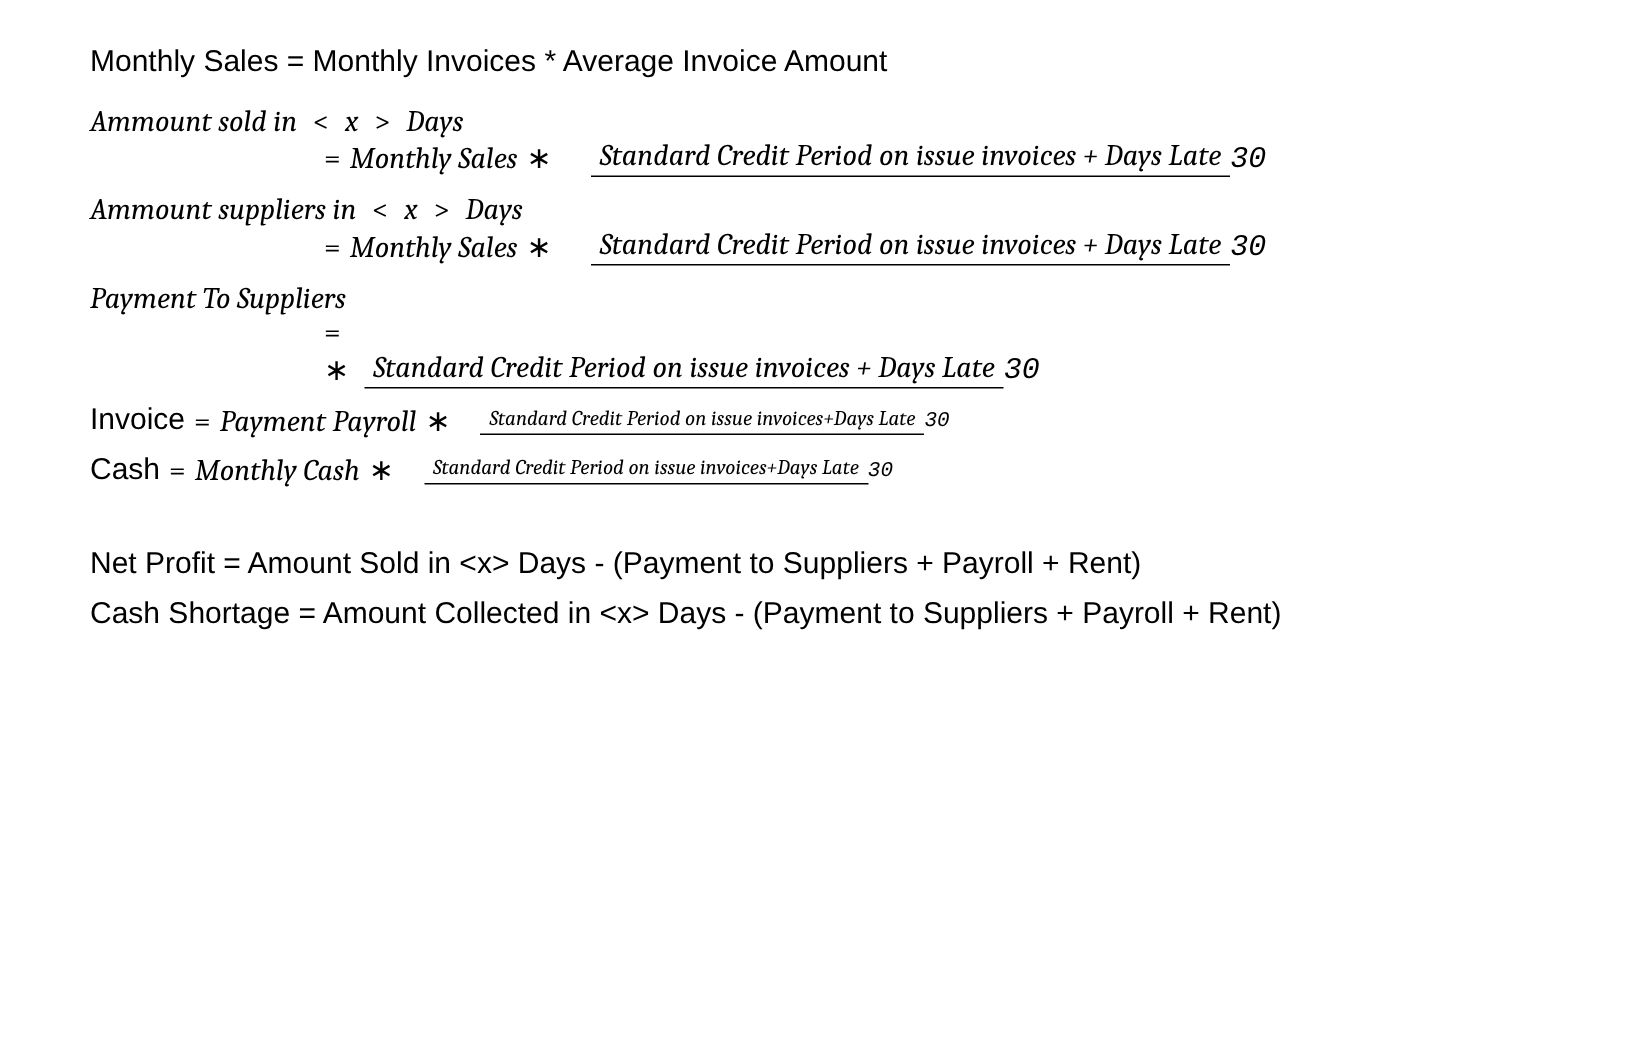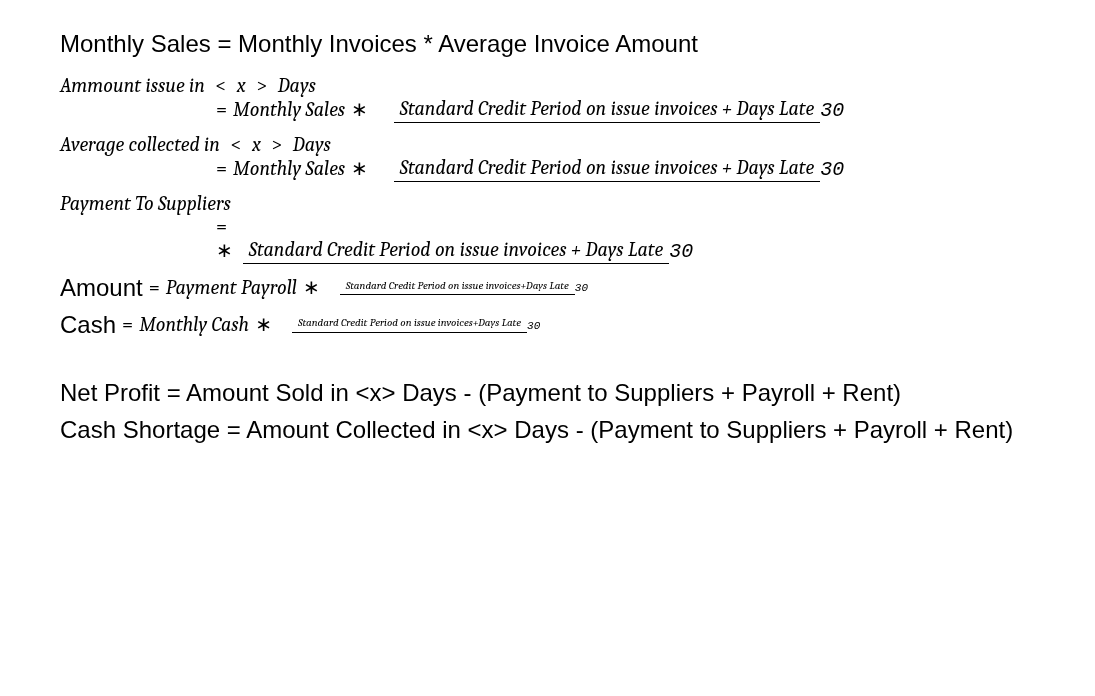--- a/index.html
+++ b/index.html
@@ -12,21 +12,21 @@
   body {
     font-family: "Times New Roman", Times, serif;
     color: #000;
     font-size: 20px;
     line-height: 1.15;
     padding: 30px 60px 0 60px;
     box-sizing: border-box;
   }
   .sans {
     font-family: Arial, Helvetica, sans-serif;
-    font-size: 24px;
+    font-size: 20px;
   }
   .math-italic {
     font-style: italic;
     font-family: Cambria, "Cambria Math", "Times New Roman", serif;
   }
   .eq-line {
     display: flex;
     align-items: center;
     flex-wrap: nowrap;
   }
@@ -42,21 +42,21 @@
   .frac .num {
     padding: 0 6px 2px 6px;
     border-bottom: 1.2px solid #000;
     white-space: nowrap;
   }
   .frac .den {
     padding-top: 2px;
     font-family: Liberation Mono, monospace;
   }
   .frac.small {
-    font-size: 11px;
+    font-size: 14px;
   }
   .block {
     margin-bottom: 10px;
   }
   .bigblock {
     margin-bottom: 16px;
   }
   .mrow {
     display: flex;
     align-items: center;
@@ -66,37 +66,37 @@
     margin: 0 6px;
   }
 </style>
 </head>
 <body>
 
 <div class="sans bigblock">Monthly Sales = Monthly Invoices * Average Invoice Amount</div>
 
 <div class="block">
   <div class="math-italic">
-    <span>Ammount issue in </span><span class="op">&lt;</span><span> x </span><span class="op">&gt;</span><span>  Days</span>
+    <span>Ammount sold in </span><span class="op">&lt;</span><span> x </span><span class="op">&gt;</span><span>  Days</span>
   </div>
   <div class="math-italic eq-line indent">
     <span class="op">= </span>
     <span>Monthly Sales </span>
     <span class="op">∗</span>
     <span style="width:16px;"></span>
     <span class="frac">
       <span class="num">Standard Credit Period on issue invoices + Days Late</span>
       <span class="den">30</span>
     </span>
   </div>
 </div>
 
 <div class="block">
   <div class="math-italic">
-    <span>Average collected in </span><span class="op">&lt;</span><span> x </span><span class="op">&gt;</span><span>  Days</span>
+    <span>Ammount suppliers in </span><span class="op">&lt;</span><span> x </span><span class="op">&gt;</span><span>  Days</span>
   </div>
   <div class="math-italic eq-line indent">
     <span class="op">= </span>
     <span>Monthly Sales </span>
     <span class="op">∗</span>
     <span style="width:16px;"></span>
     <span class="frac">
       <span class="num">Standard Credit Period on issue invoices + Days Late</span>
       <span class="den">30</span>
     </span>
@@ -111,21 +111,21 @@
   <div class="math-italic eq-line indent">
     <span class="op">∗</span>
     <span class="frac">
       <span class="num">Standard Credit Period on issue invoices + Days Late</span>
       <span class="den">30</span>
     </span>
   </div>
 </div>
 
 <div class="block eq-line">
-  <span class="sans">Amount</span>
+  <span class="sans">Invoice</span>
   <span class="math-italic mrow">
     <span class="op">  = </span>
     <span>Payment Payroll </span>
     <span class="op">∗</span>
     <span style="width:10px;"></span>
     <span class="frac small">
       <span class="num">Standard Credit Period on issue invoices+Days Late</span>
       <span class="den">30</span>
     </span>
   </span>

